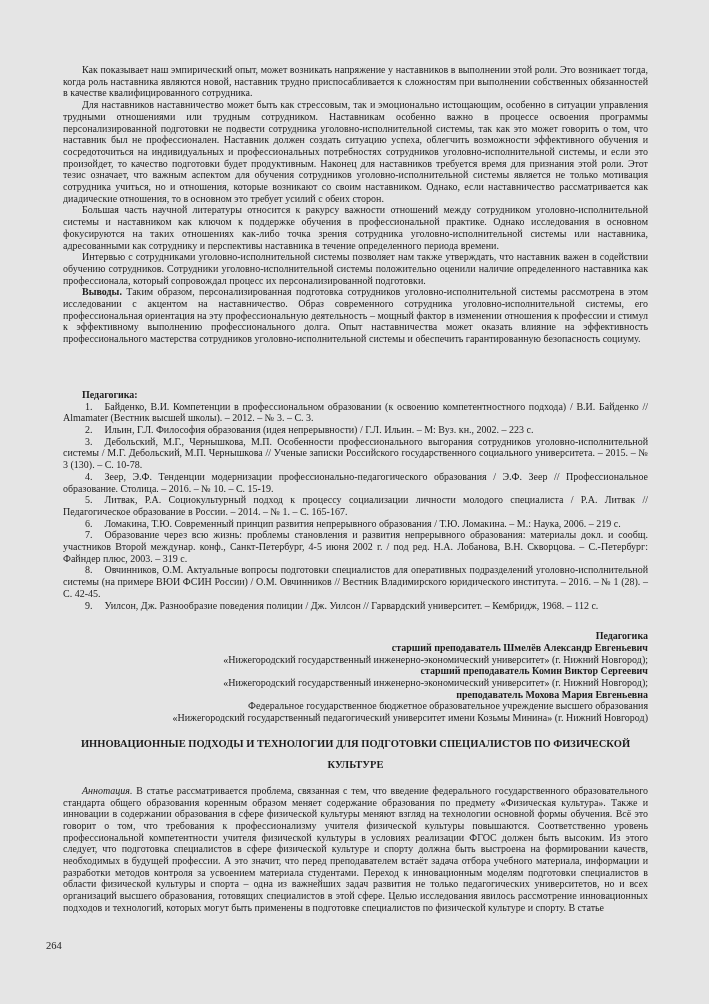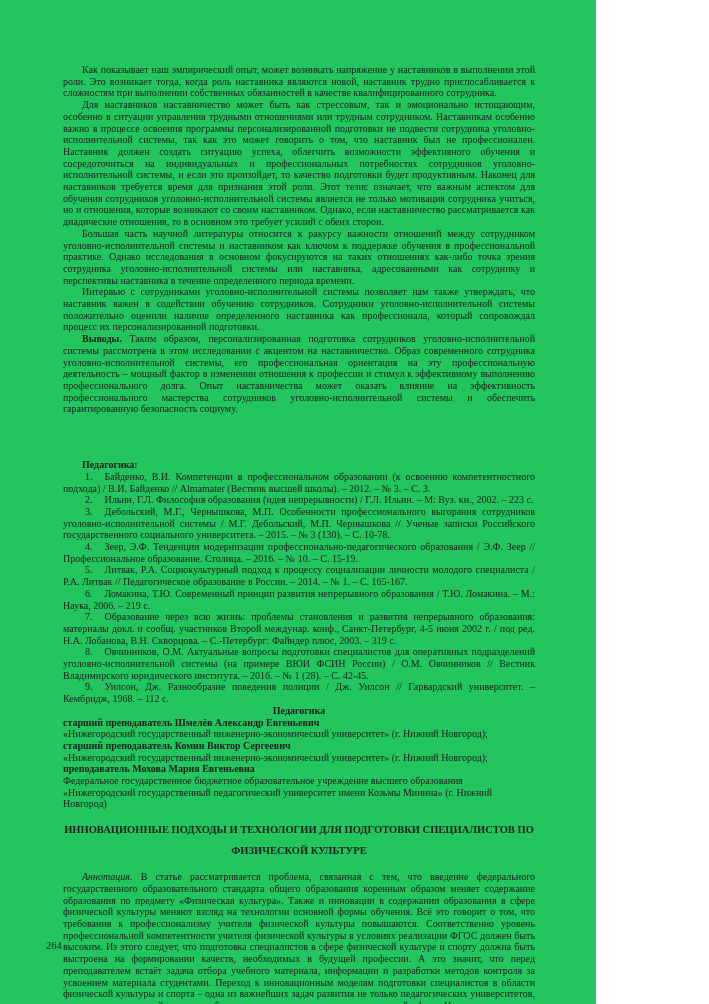--- a/index.html
+++ b/index.html
@@ -2,24 +2,24 @@
 <html lang="ru"><head>
 <meta charset="utf-8">
 <style>
   html, body {
     margin: 0;
     padding: 0;
     background: #ffffff;
   }
   .page {
     position: relative;
-    width: 596px;
+    width: 709px;
     height: 1004px;
     box-sizing: border-box;
-    background: #22c55e;
+    background: #e5e5e5;
     padding: 64px 61px 0 63px;
     overflow: hidden;
     font-family: "Liberation Serif", "DejaVu Serif", serif;
     font-size: 10px;
     line-height: 11.7px;
     color: #1c1c1c;
   }
   p { margin: 0; }
   .para {
     text-align: justify;
@@ -34,29 +34,30 @@
     text-align: left;
   }
   .ref {
     text-align: justify;
     text-indent: 22px;
   }
   .ref .ref-num {
     padding-right: 12px;
   }
   .section-label {
-    text-align: center;
+    text-align: right;
     font-weight: bold;
+    margin-top: 19px;
   }
   .udc {
     font-weight: bold;
     margin-top: 4px;
   }
   .author-line {
-    text-align: left;
+    text-align: right;
   }
   .author-line.bold {
     font-weight: bold;
   }
   .title {
     margin: 9px 0 0 0;
     font-size: 10.5px;
     line-height: 21px;
     font-weight: bold;
     text-align: center;

